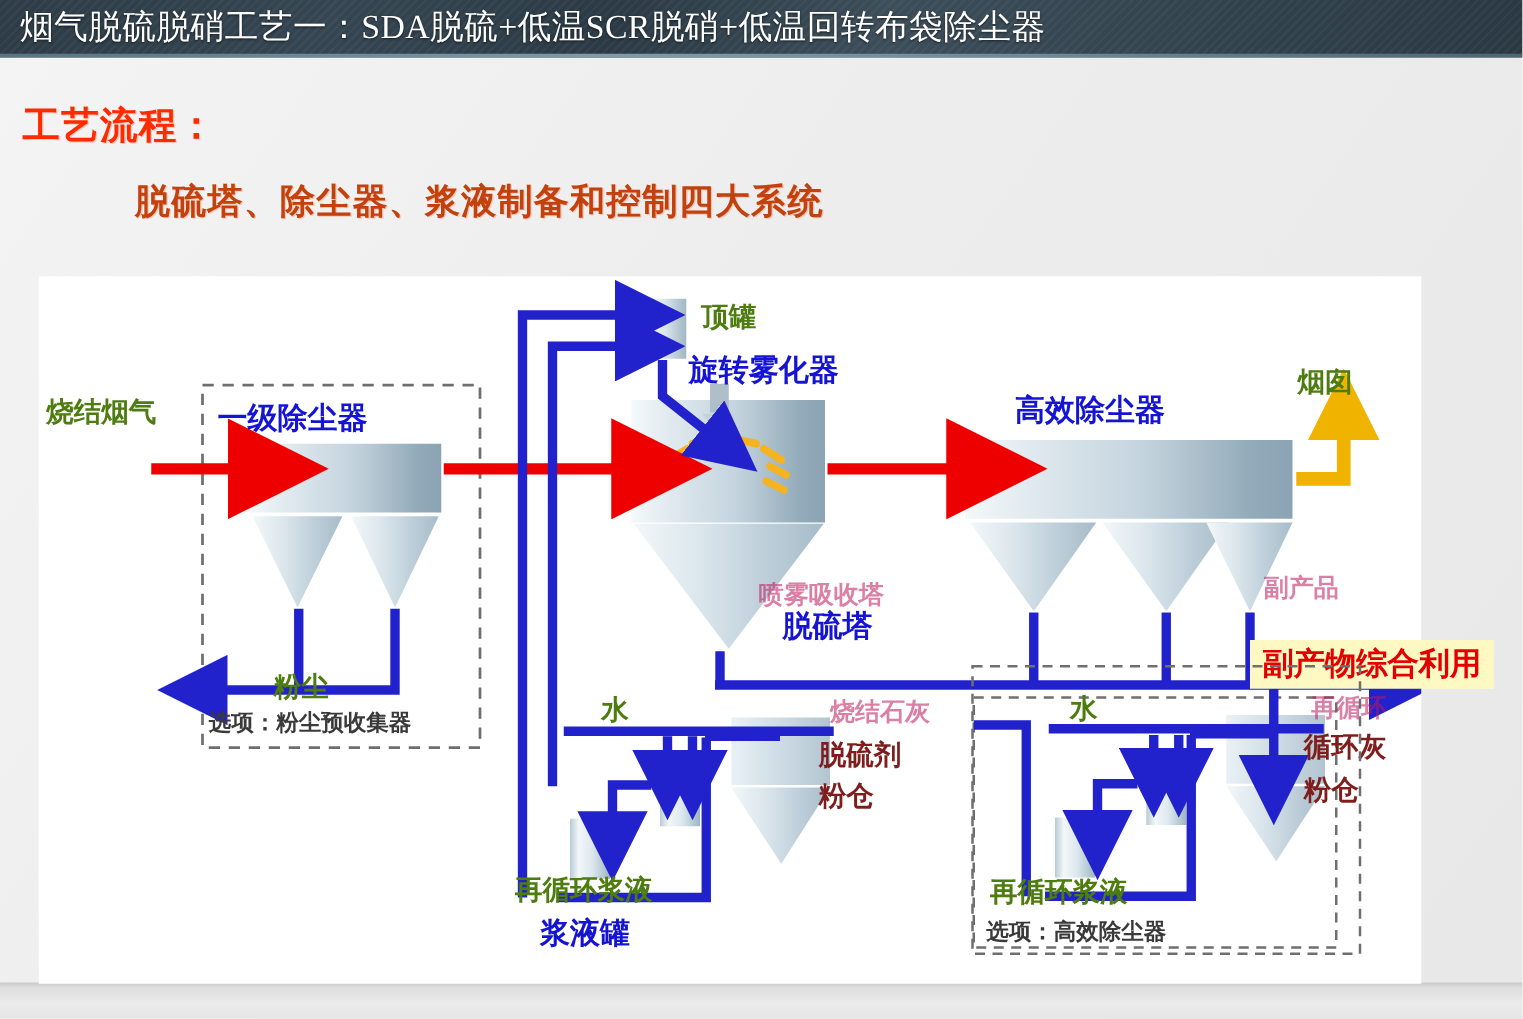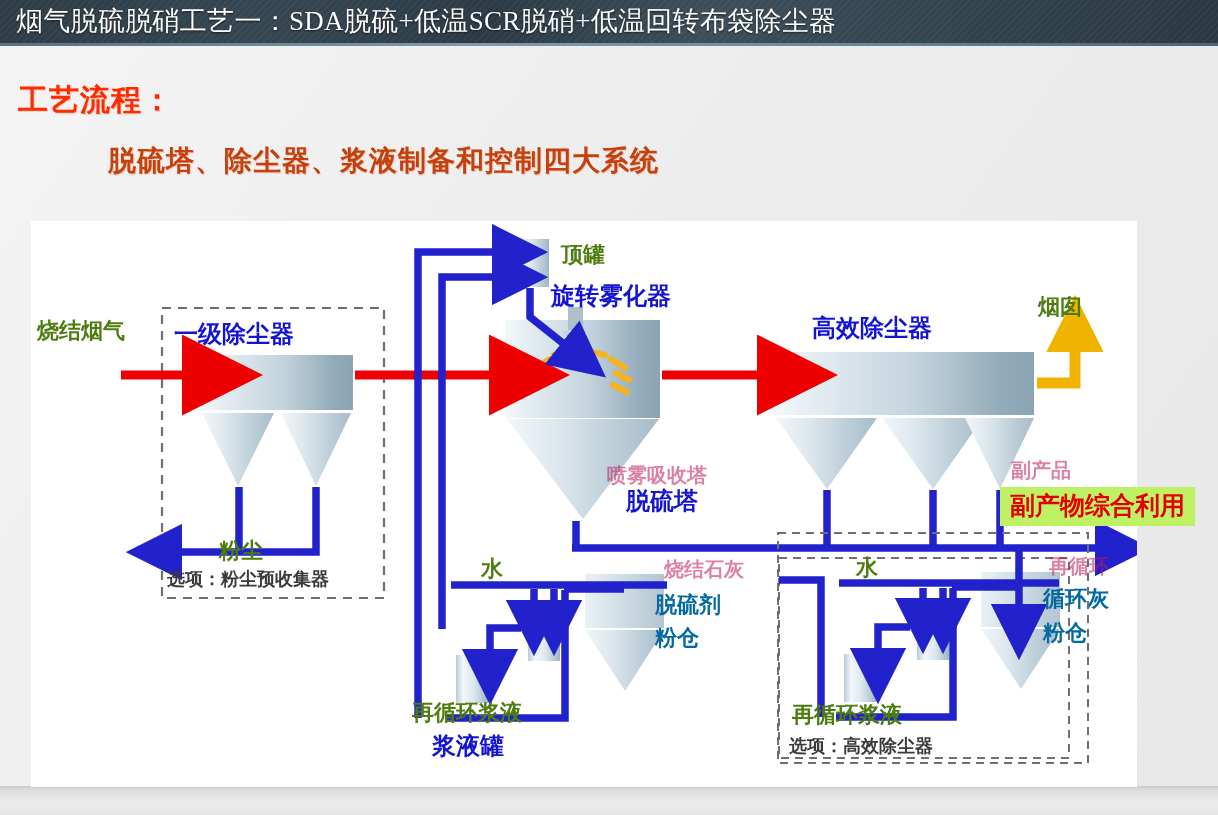--- a/index.html
+++ b/index.html
@@ -70,30 +70,31 @@
   }
   .lbl-faded{
     color:#be185d;font-size:20px;font-weight:bold;opacity:.55;
     font-family:"DejaVu Sans","Liberation Sans",sans-serif;
   }
   .lbl-blue{
     color:#1414d2;font-size:24px;font-weight:bold;
     font-family:"DejaVu Sans","Liberation Sans",sans-serif;
   }
   .lbl-blue-sm{
-    color:#0369a1;font-size:22px;font-weight:bold;
+    color:#7f1d1d;font-size:22px;font-weight:bold;
     font-family:"DejaVu Sans","Liberation Sans",sans-serif;
     text-align:center;
   }
 
   
   .callout-red{
-    position:absolute;background:#bef264;padding:2px 10px 4px 10px;
+    position:absolute;background:#fef9c3;padding:2px 10px 4px 10px;
     color:#e40000;font-size:25px;font-weight:bold;white-space:nowrap;
     font-family:"DejaVu Sans","Liberation Sans",sans-serif;
+    margin-top:25px;
   }
   .callout-bordered{border:2px solid #e40000;}
 </style>
 </head>
 <body>
 
 <div id="root">
 
   <div class="page-bg"></div>
   <div class="bottom-band"></div>

